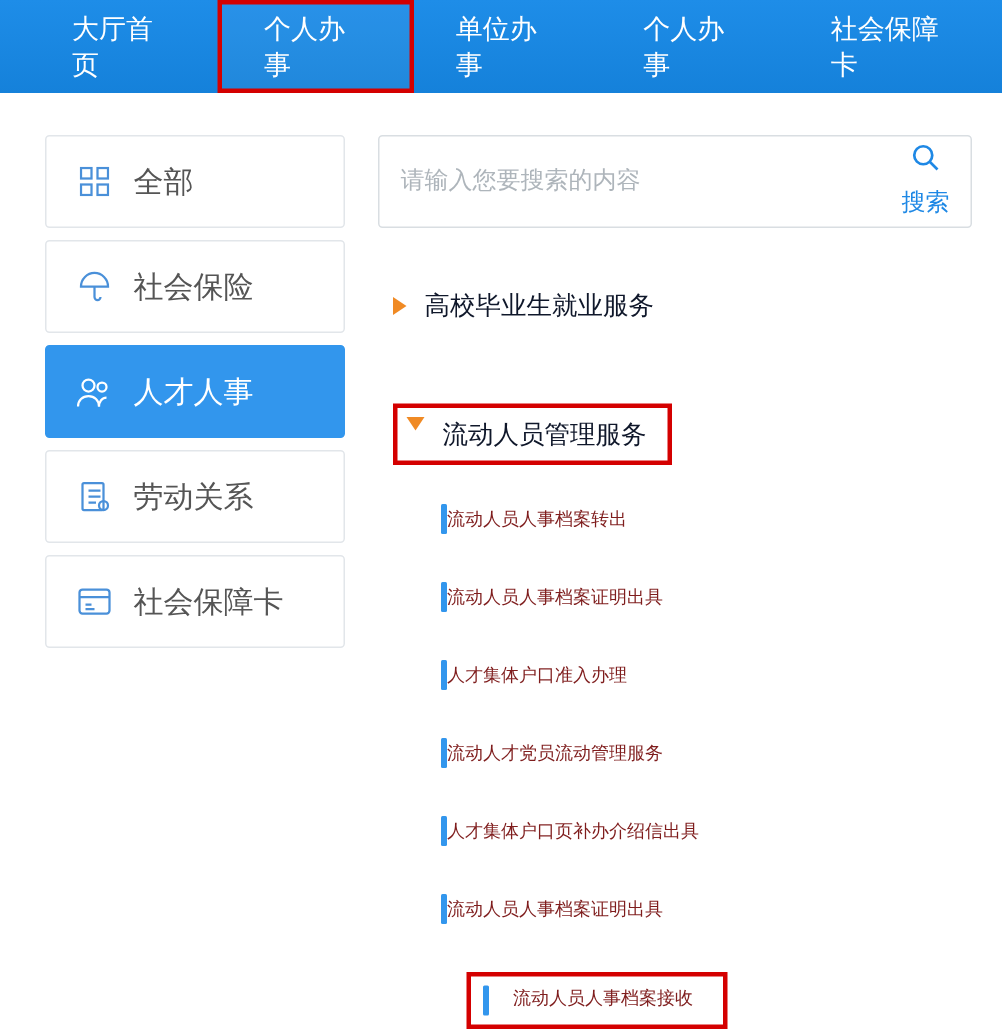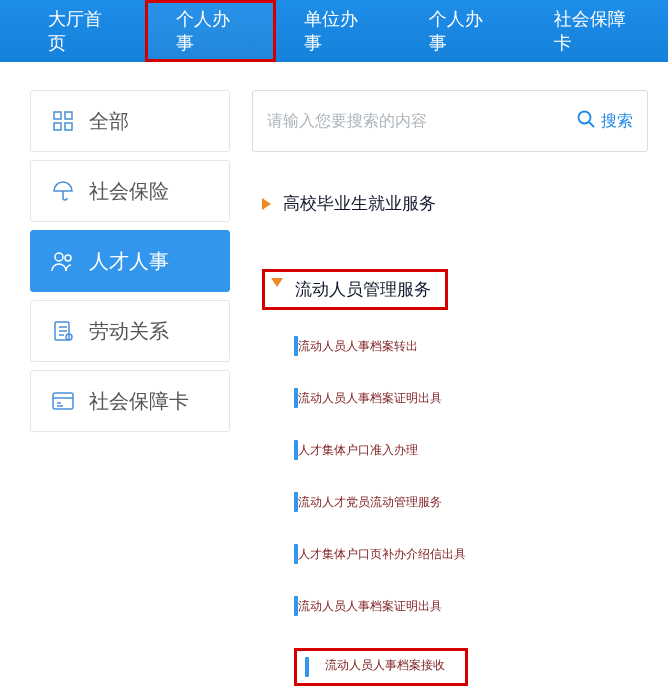--- a/index.html
+++ b/index.html
@@ -20,21 +20,21 @@
 .cat .lbl { font-size: 20px; color: #555; }
 .cat.active .lbl { color: #fff; }
 .cat .ico svg { stroke: #4a90d9; }
 .cat.active .ico svg { stroke: #fff; }
 
 
 .main { flex: 1; }
 .searchbox { border: 1px solid #d9dee2; border-radius: 3px; height: 62px; display: flex; align-items: center; padding: 0 14px; margin-bottom: 30px; }
 .searchbox input { border: none; outline: none; flex: 1; font-size: 16px; color: #333; background: transparent; }
 .searchbox input::placeholder { color: #aeb5bb; }
-.searchbtn { color: #1e88e5; font-size: 16px; display: flex; align-items: center; gap: 6px; cursor: pointer; }
+.searchbtn { color: #1e88e5; font-size: 16px; display: flex; align-items: center; gap: 6px; cursor: pointer; flex-direction: column; }
 
 .section { padding: 10px 0 10px 10px; cursor: pointer; display: flex; align-items: center; gap: 12px; font-size: 17px; color: #0f172a; }
 .section .tri { width: 0; height: 0; }
 .tri-right { border-top: 6px solid transparent; border-bottom: 6px solid transparent; border-left: 9px solid #f08a24; }
 .tri-down { border-left: 6px solid transparent; border-right: 6px solid transparent; border-top: 9px solid #f08a24; }
 .section-gap { height: 34px; }
 
 .item { padding: 16px 0 16px 42px; display: flex; align-items: center; font-size: 12px; color: #7f1d1d; cursor: pointer; }
 .bar { width: 4px; height: 20px; background: #3296ed; border-radius: 1px; flex-shrink: 0; }
 
@@ -152,20 +152,20 @@
       </div>
       <div class="item">
         <span class="bar"></span>
         <span>人才集体户口页补办介绍信出具</span>
       </div>
       <div class="item">
         <span class="bar"></span>
         <span>流动人员人事档案证明出具</span>
       </div>
       <div class="item">
-        <span class="hl-box hl-red" style="padding:6px 20px 6px 8px; gap:16px;">
+        <span class="hl-box hl-red" style="padding:6px 20px 6px 8px; gap:16px;margin-left:17px;">
           <span class="bar"></span>
           <span>流动人员人事档案接收</span>
         </span>
       </div>
     </div>
   </div>
 </div>
 
 </body></html>

